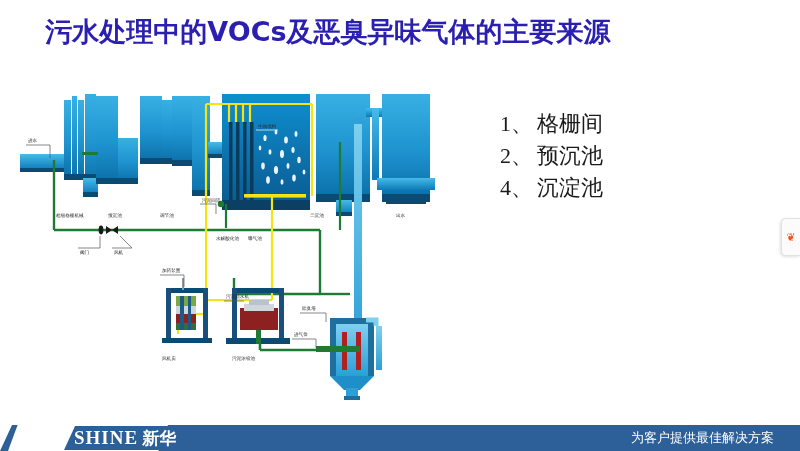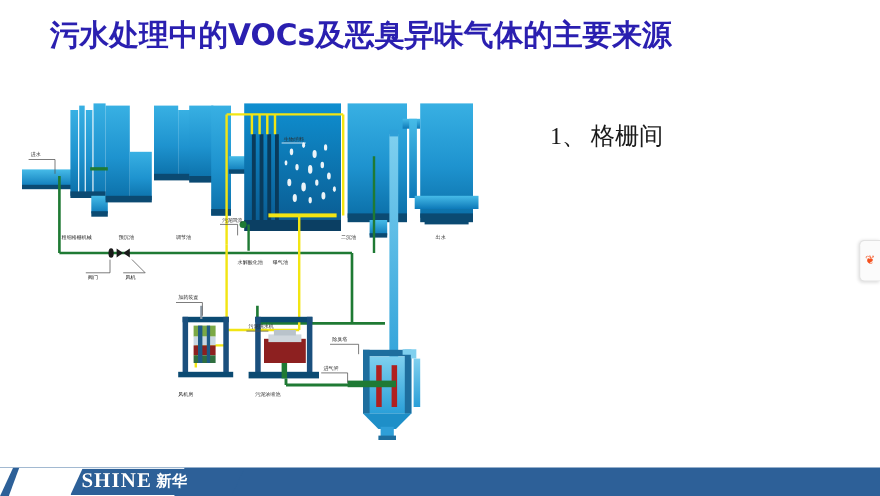--- a/index.html
+++ b/index.html
@@ -67,21 +67,21 @@
     display:flex;align-items:center;
   }
   .logo .shine{
     font-family:"Liberation Serif","DejaVu Serif",serif;
     font-size:19px;font-weight:bold;color:#ffffff;
     letter-spacing:1px;
     text-shadow:0 0 1px #1b4a7d;
   }
   .logo .xh{
     font-family:"DejaVu Sans","Liberation Sans",sans-serif;
-    font-size:14px;font-weight:bold;color:#ffffff;margin-left:4px;
+    font-size:17px;font-weight:bold;color:#ffffff;margin-left:4px;
   }
   .logo-plate{
     position:absolute;left:64px;bottom:1px;width:158px;height:24px;
     background:#2d6098;
     clip-path:polygon(7% 0, 100% 0, 93% 100%, 0% 100%);
   }
   .tagline{
     position:absolute;right:26px;bottom:4px;
     font-family:"DejaVu Sans","Liberation Sans",sans-serif;
     font-size:13px;color:#ffffff;white-space:nowrap;
@@ -346,30 +346,37 @@
         <text class="dlabel" x="274" y="254">进气管</text>
         <path d="M 272 257 L 296 257 L 296 266" fill="none" stroke="#555" stroke-width="0.7"></path>
       </g>
     </svg>
   </div>
 
   <div class="list">
     <div class="list-item">
       <span class="num">1、</span><span class="txt">格栅间</span>
     </div>
+    <div class="list-item">
+      <span class="num">2、</span><span class="txt">预沉池</span>
+    </div>
+    <div class="list-item">
+      <span class="num">4、</span><span class="txt">沉淀池</span>
+    </div>
   </div>
 
   <div class="side-widget">
     <span class="glyph">❦</span>
   </div>
 
   <div class="footer">
     <div class="footer-bar"></div>
     <div class="footer-white-l"></div>
     <div class="footer-notch"></div>
     <div class="logo-plate"></div>
     <div class="logo">
       <span class="shine">SHINE</span>
       <span class="xh">新华</span>
     </div>
+    <div class="tagline">为客户提供最佳解决方案</div>
   </div>
 
 </div>
 
 </body></html>

